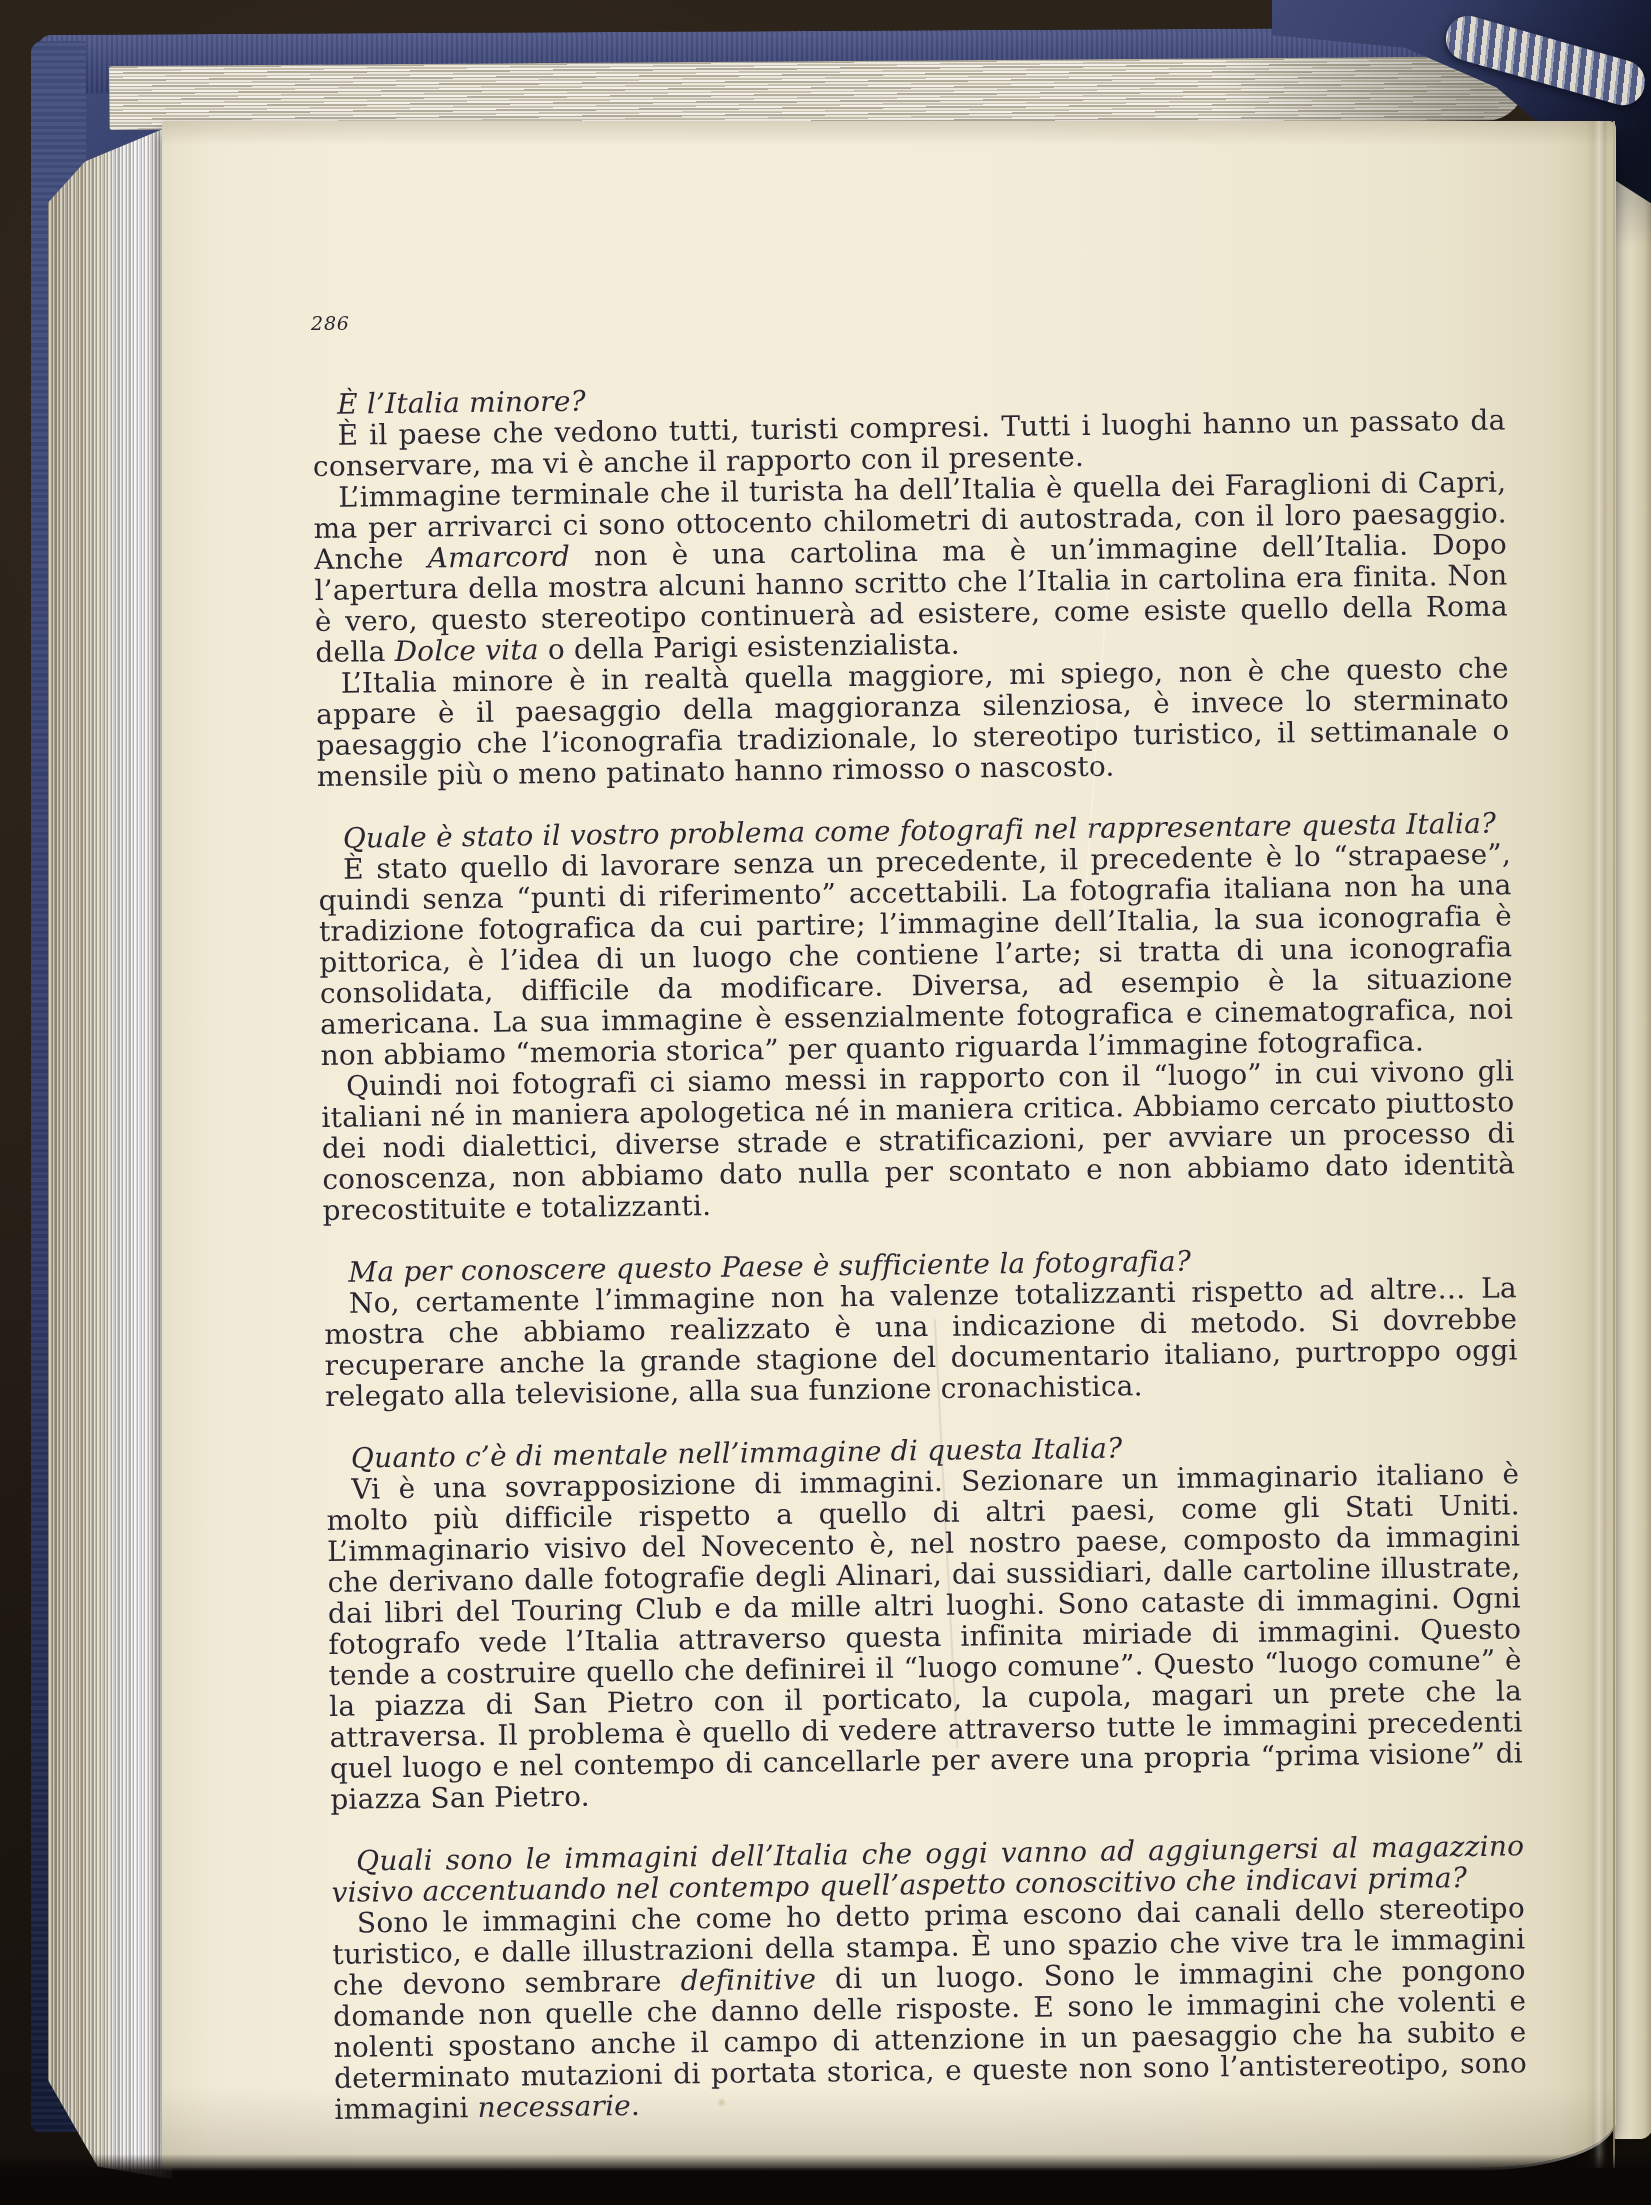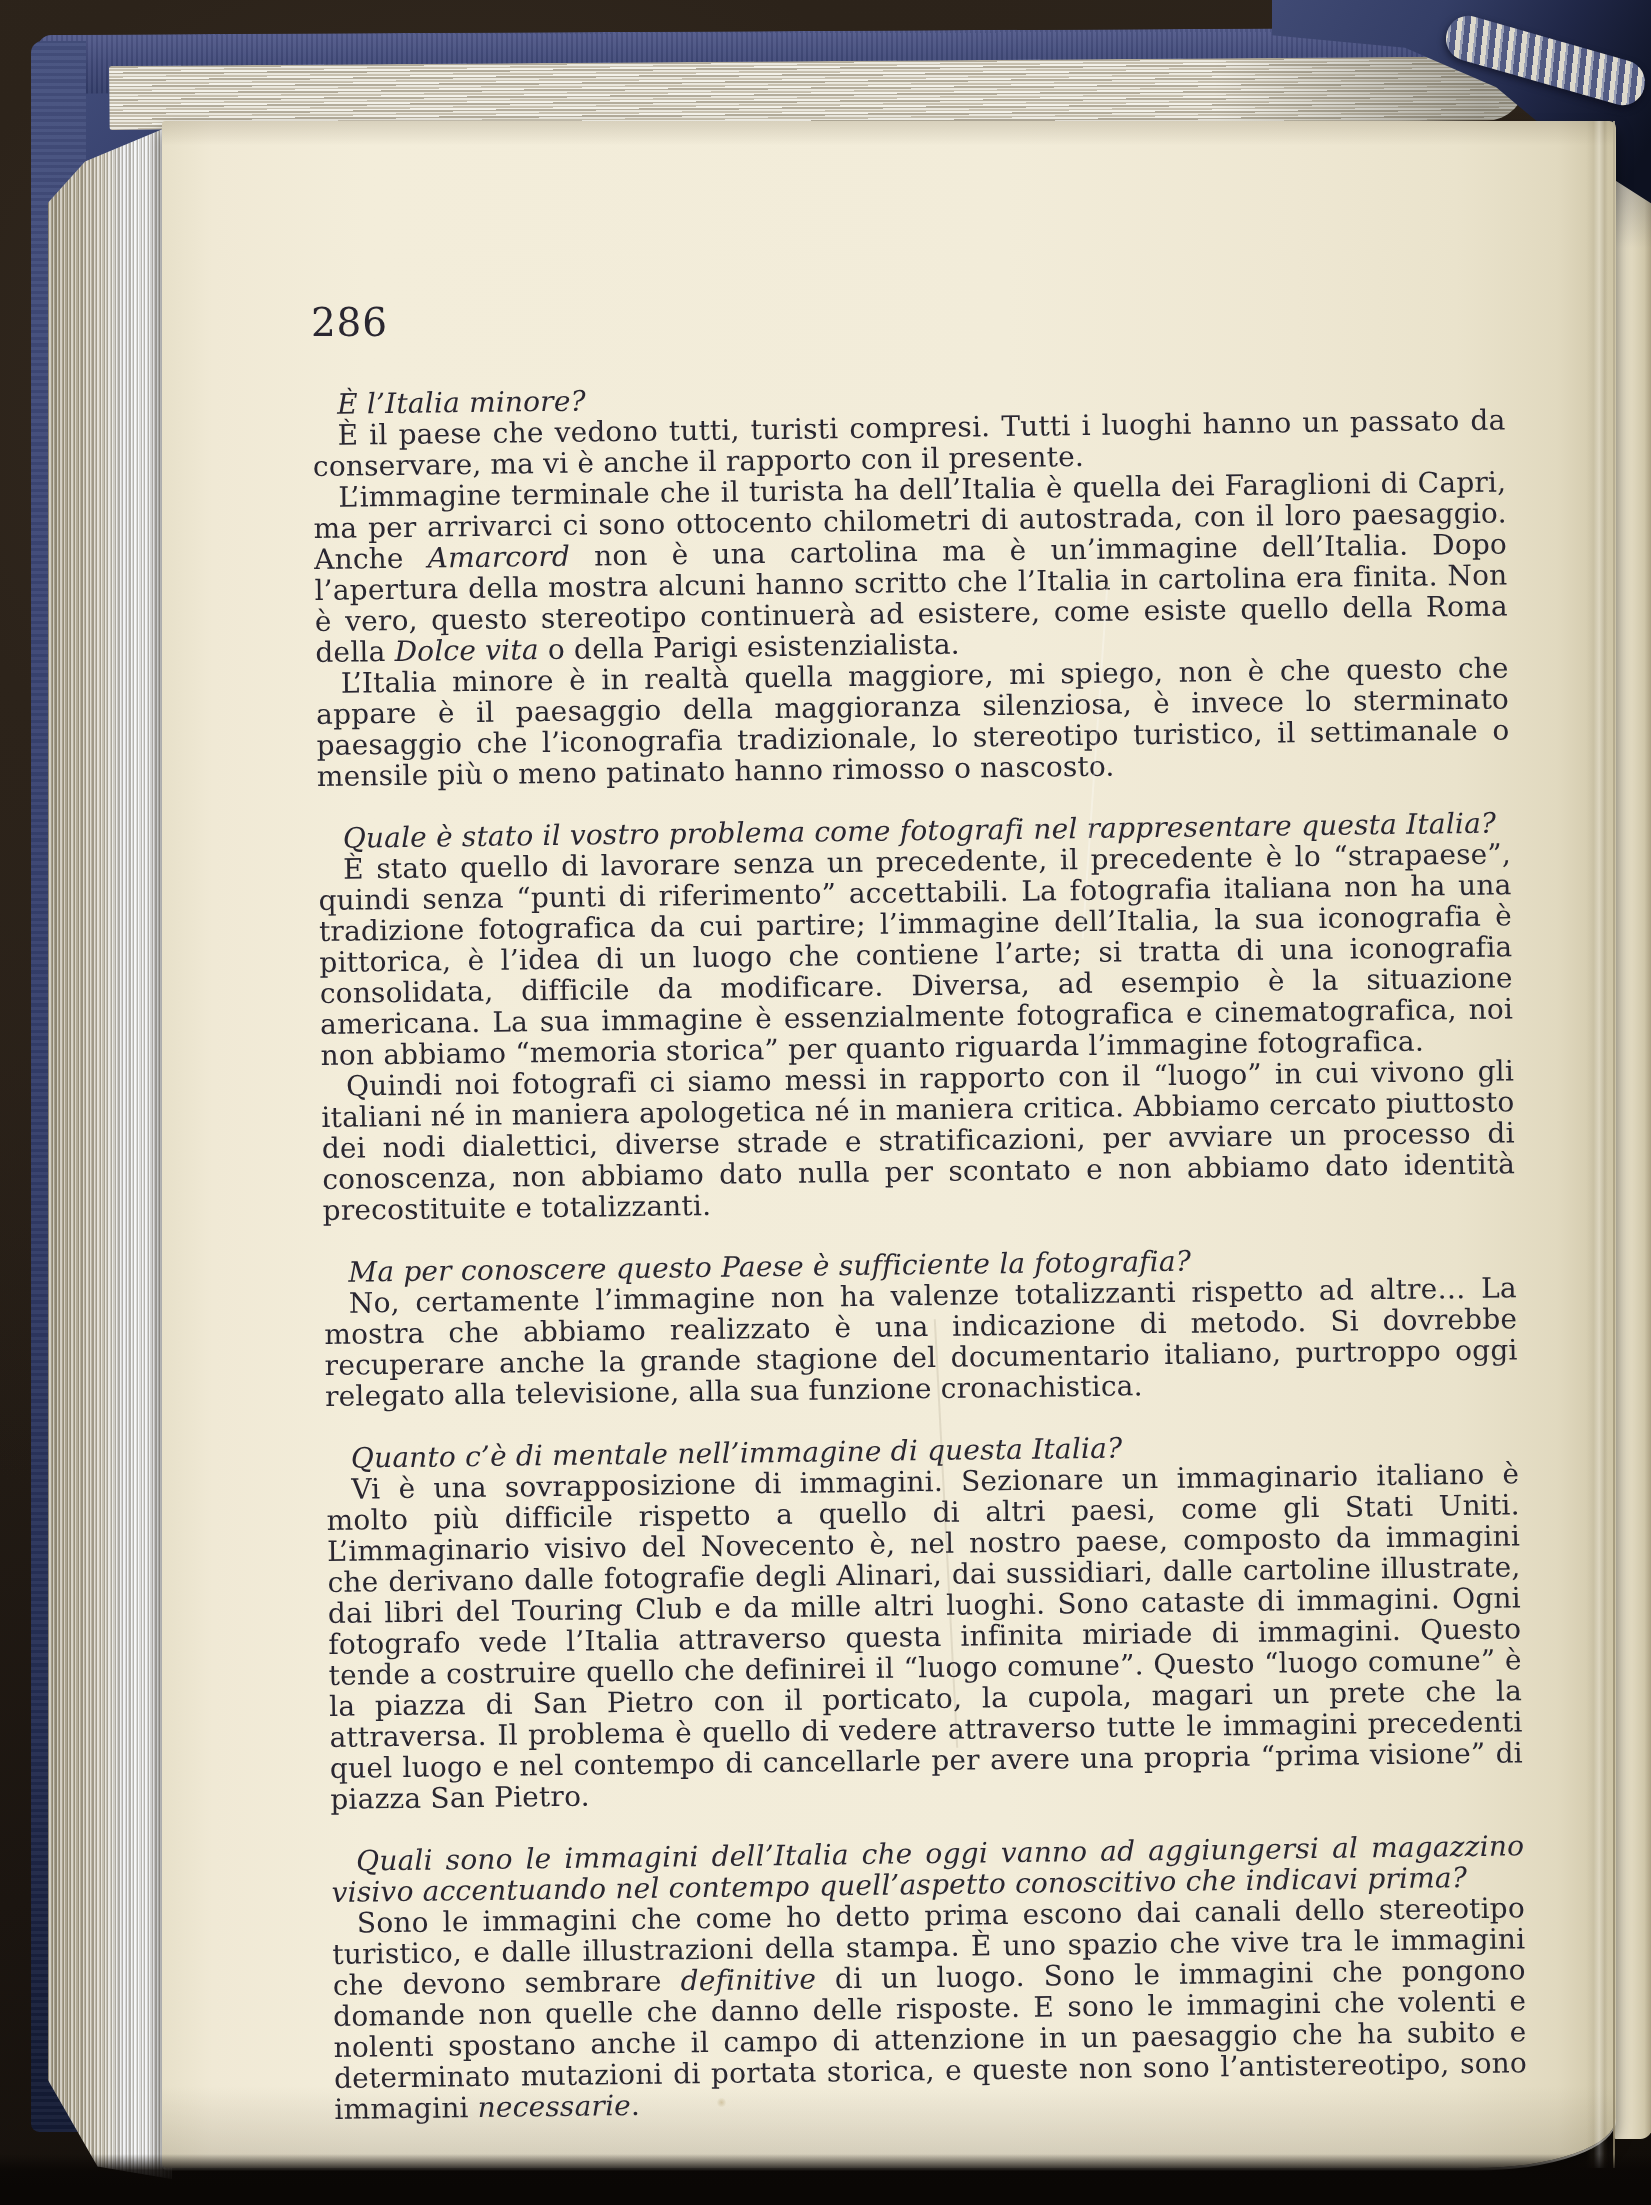--- a/index.html
+++ b/index.html
@@ -87,21 +87,21 @@
   .scratch.s2{left:783px;top:1198px;height:429px;transform:rotate(-3deg);background:rgba(120,108,80,0.14);}
   .stain{position:absolute;left:555px;top:1976px;width:9px;height:10.7px;border-radius:50%;
     background:radial-gradient(circle,rgba(160,135,75,0.35) 0%,rgba(160,135,75,0) 70%);}
   .floor{
     position:absolute;left:0;top:2154px;width:1652px;height:51px;z-index:6;
     background:linear-gradient(180deg, rgba(10,7,5,0) 0%, rgba(10,7,5,0.88) 32%, #0a0705 62%);
   }
   
   .page-number{
     position:absolute;left:149px;top:187px;
-    font-size:39px;line-height:30px;color:var(--ink,#2a2731);letter-spacing:0.8px;
+    font-size:19px;line-height:30px;color:var(--ink,#2a2731);letter-spacing:0.8px;font-style:italic;
   }
   .text-block{
     position:absolute;left:159px;top:268px;width:1193px;
     transform:rotate(-0.75deg);transform-origin:0 40%;
     font-size:28px;line-height:31px;color:var(--ink,#2a2731);
     text-align:justify;letter-spacing:0.2px;
     hyphens:auto;-webkit-hyphens:auto;
   }
   .text-block p{margin:0;text-indent:25px;}
   .text-block .q{font-style:italic;}

